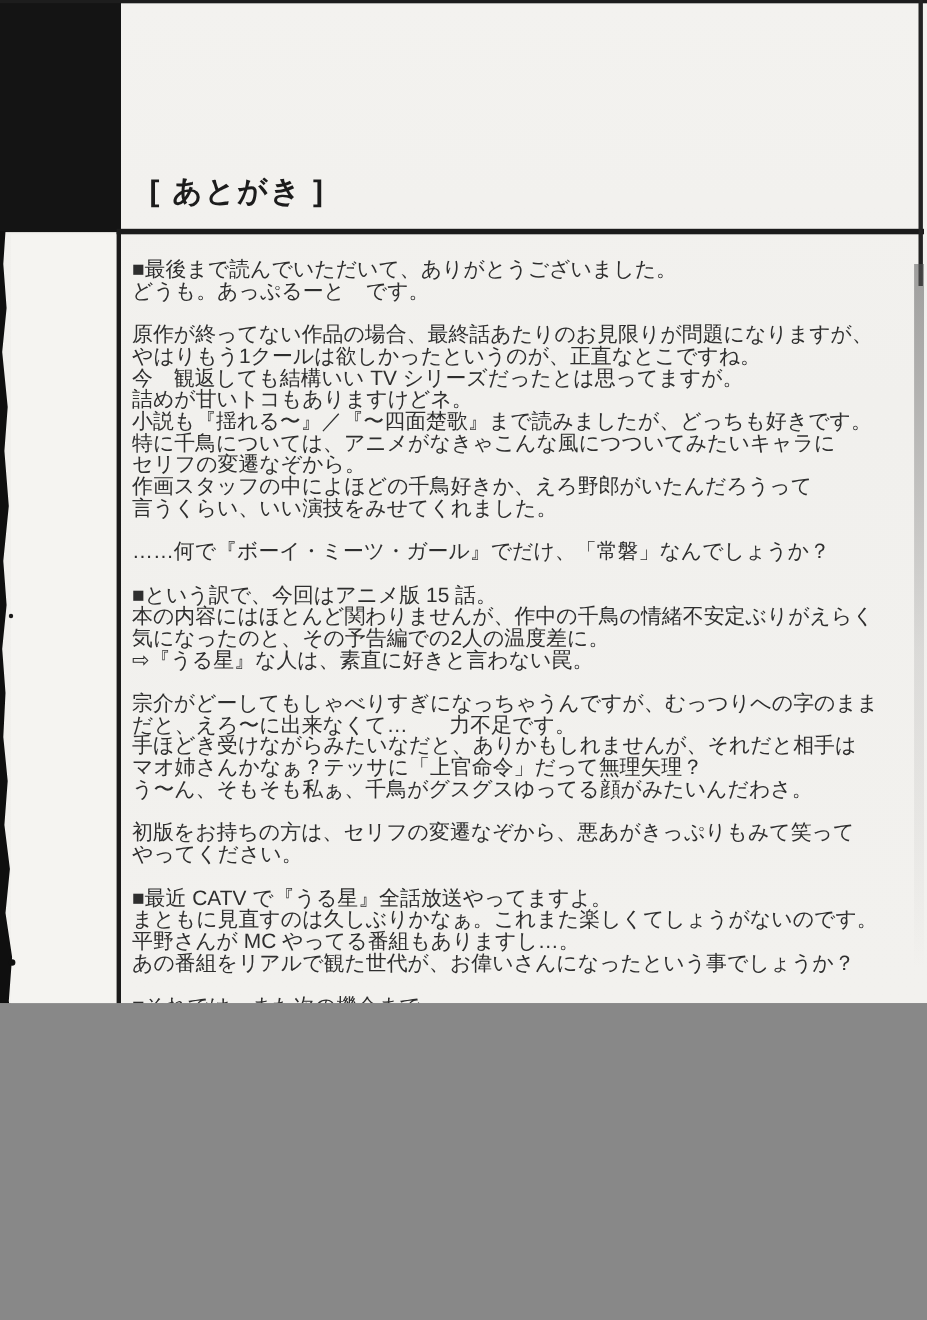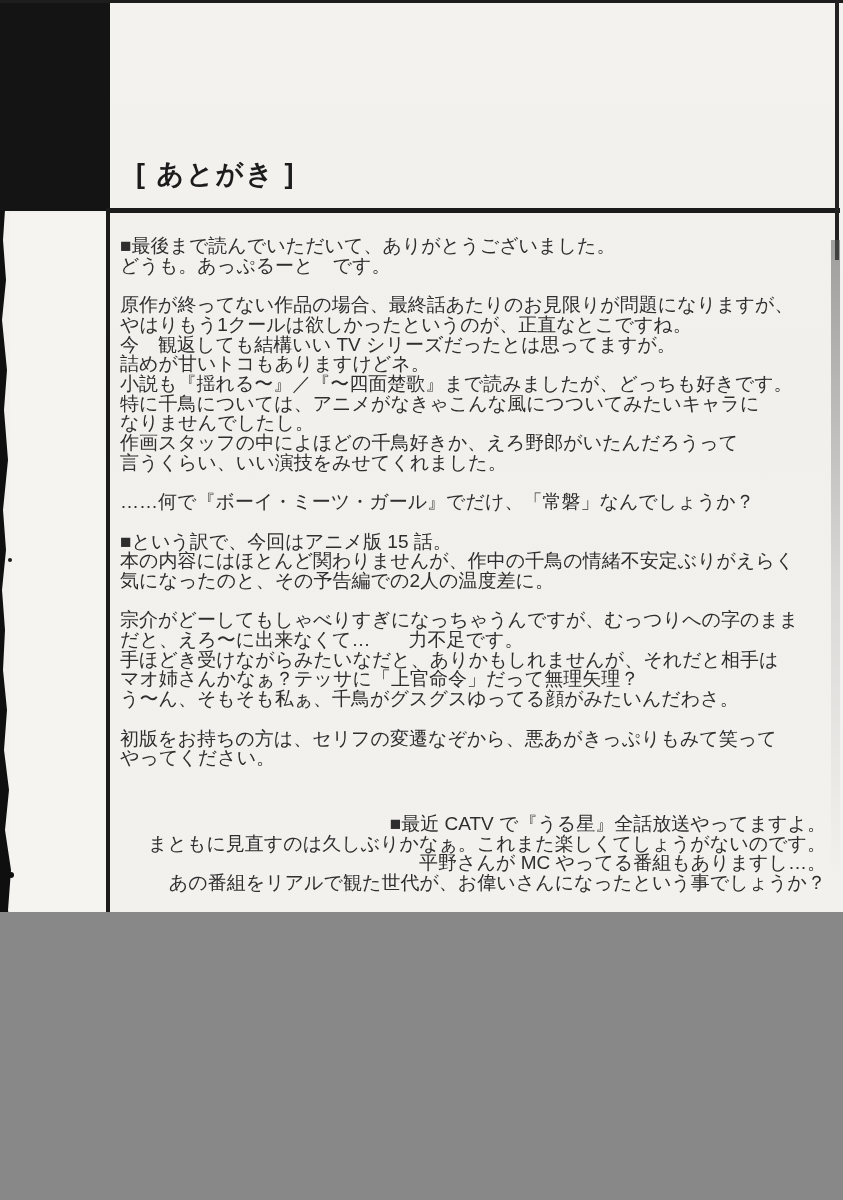--- a/index.html
+++ b/index.html
@@ -58,21 +58,21 @@
     position:absolute;left:136px;top:156px;
     font-size:27px;font-weight:bold;color:#1c1c1c;
     letter-spacing:2px;white-space:nowrap;
   }
   .body-text{
     position:absolute;left:120px;top:236px;width:706px;
     font-size:19px;line-height:19.7px;color:#2e2e2e;
   }
   .body-text .line{white-space:nowrap;}
   .para.gap-1{margin-top:19.7px;}
-  .para.gap-2{margin-top:46px;text-align:right;}
+  .para.gap-2{margin-top:20px;}
   .pub-date{
     position:absolute;left:706px;top:1120px;
     font-size:21px;color:#2c2c2c;letter-spacing:1px;
   }
   .page-number{
     position:absolute;left:444px;top:1154px;
     font-size:15px;color:#3a3a3a;
     font-family:"Liberation Serif",serif;
   }
 </style>
@@ -106,31 +106,32 @@
         <div class="line">■最後まで読んでいただいて、ありがとうございました。</div>
         <div class="line">どうも。あっぷるーと　です。</div>
       </div>
       <div class="para gap-1">
         <div class="line">原作が終ってない作品の場合、最終話あたりのお見限りが問題になりますが、</div>
         <div class="line">やはりもう1クールは欲しかったというのが、正直なとこですね。</div>
         <div class="line">今　観返しても結構いい TV シリーズだったとは思ってますが。</div>
         <div class="line">詰めが甘いトコもありますけどネ。</div>
         <div class="line">小説も『揺れる〜』／『〜四面楚歌』まで読みましたが、どっちも好きです。</div>
         <div class="line">特に千鳥については、アニメがなきゃこんな風につついてみたいキャラに</div>
-        <div class="line">なりませんでしたし。</div>
+        <div class="line">セリフの変遷なぞから。</div>
         <div class="line">作画スタッフの中によほどの千鳥好きか、えろ野郎がいたんだろうって</div>
         <div class="line">言うくらい、いい演技をみせてくれました。</div>
       </div>
       <div class="para gap-1">
         <div class="line">……何で『ボーイ・ミーツ・ガール』でだけ、「常磐」なんでしょうか？</div>
       </div>
       <div class="para gap-1">
         <div class="line">■という訳で、今回はアニメ版 15 話。</div>
         <div class="line">本の内容にはほとんど関わりませんが、作中の千鳥の情緒不安定ぶりがえらく</div>
         <div class="line">気になったのと、その予告編での2人の温度差に。</div>
+        <div class="line">⇨『うる星』な人は、素直に好きと言わない罠。</div>
       </div>
       <div class="para gap-1">
         <div class="line">宗介がどーしてもしゃべりすぎになっちゃうんですが、むっつりへの字のまま</div>
         <div class="line">だと、えろ〜に出来なくて…　　力不足です。</div>
         <div class="line">手ほどき受けながらみたいなだと、ありかもしれませんが、それだと相手は</div>
         <div class="line">マオ姉さんかなぁ？テッサに「上官命令」だって無理矢理？</div>
         <div class="line">う〜ん、そもそも私ぁ、千鳥がグスグスゆってる顔がみたいんだわさ。</div>
       </div>
       <div class="para gap-1">
         <div class="line">初版をお持ちの方は、セリフの変遷なぞから、悪あがきっぷりもみて笑って</div>

